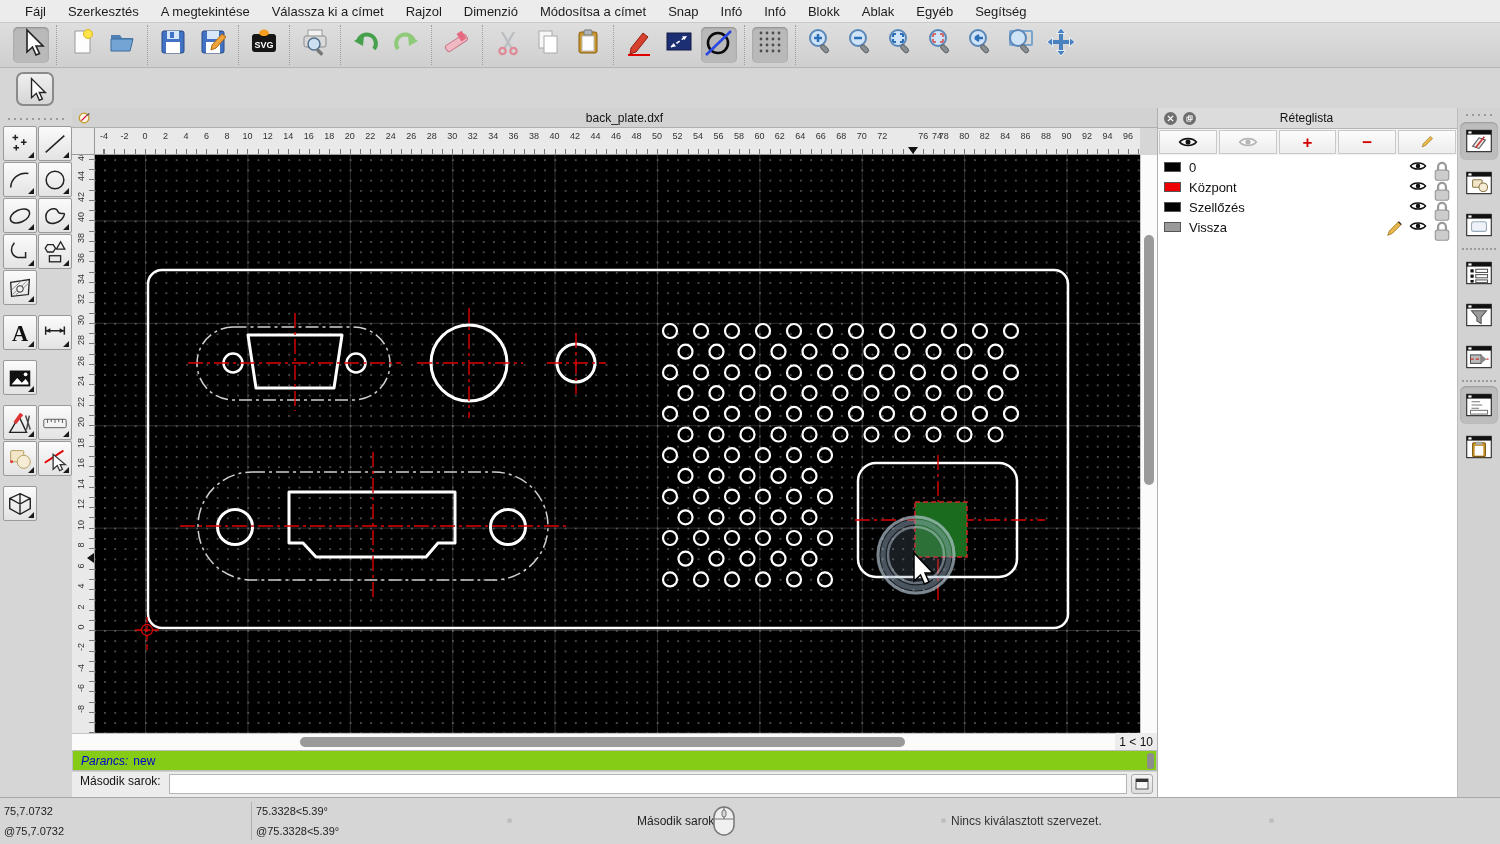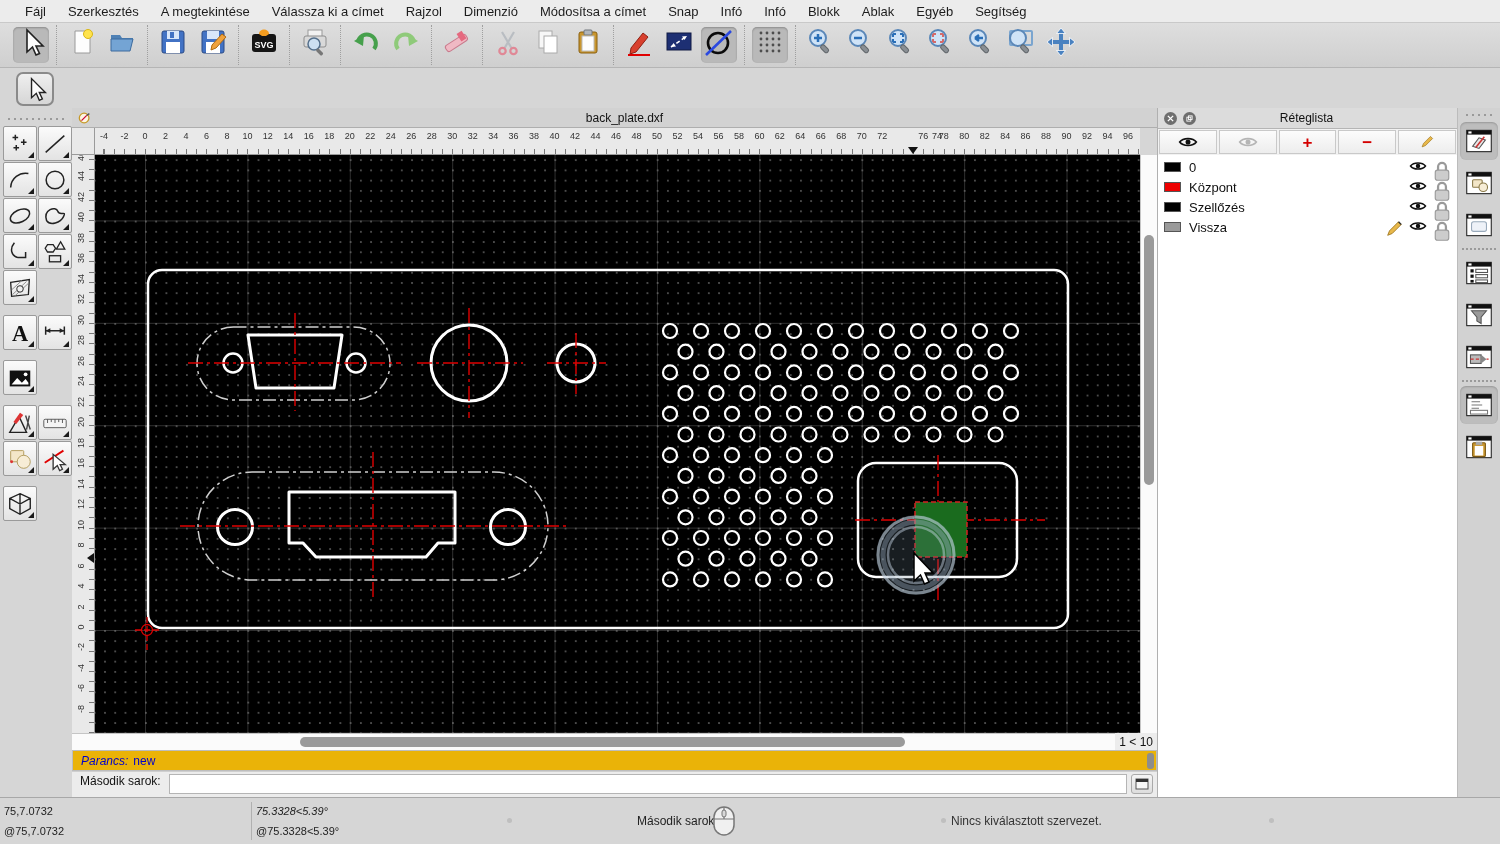--- a/index.html
+++ b/index.html
@@ -50,21 +50,21 @@
     background-size:102.4px 102.4px,102.4px 102.4px,10.24px 10.24px;
     background-position:50px 475px,50px 475px,50px 475px;}
   #canvas svg{position:absolute;left:0;top:0;}
   
   #vscroll{left:1140px;top:155px;width:17px;height:578px;background:#fbfbfb;border-left:1px solid #c5c5c5;}
   #vscroll .thumb{position:absolute;left:3px;width:10px;border-radius:5px;background:#9a9a9a;}
   #hscroll{left:72px;top:733px;width:1043px;height:17px;background:#fbfbfb;border-top:1px solid #c5c5c5;}
   #hscroll .thumb{position:absolute;top:3px;height:10px;border-radius:5px;background:#9a9a9a;}
   #zoomlabel{left:1115px;top:733px;width:42px;height:17px;background:#ececec;font-size:12px;color:#111;display:flex;align-items:center;justify-content:flex-end;padding-right:4px;}
   
-  #cmd-history{left:72px;top:750px;width:1085px;height:21px;background:#eab308;border:1px solid #bdbdbd;display:flex;align-items:center;padding-left:8px;font-size:12px;}
+  #cmd-history{left:72px;top:750px;width:1085px;height:21px;background:#84cc16;border:1px solid #bdbdbd;display:flex;align-items:center;padding-left:8px;font-size:12px;}
   #cmd-history .p{color:#0000cc;font-style:italic;margin-right:5px;}
   #cmd-history .v{color:#0000cc;}
   #cmd-history .sb{position:absolute;right:2px;top:2px;width:7px;height:16px;background:#8d8d8d;border-radius:3px;}
   #cmd-row{left:72px;top:771px;width:1085px;height:26px;background:#ececec;border-top:1px solid #cfcfcf;display:flex;align-items:flex-start;padding:2px 4px;}
   #cmd-label{font-size:12px;color:#111;background:#ececec;padding:0 4px;white-space:nowrap;}
   #cmd-input{flex:1;height:20px;background:#fff;border:1px solid #b5b5b5;margin:0 4px;}
   #cmd-btn{width:22px;height:20px;border:1px solid #aaa;background:linear-gradient(#f5f5f5,#ddd);display:flex;align-items:center;justify-content:center;border-radius:3px;}
   
   #panel{left:1157px;top:108px;width:300px;height:689px;background:#fff;border-left:1px solid #b0b0b0;}
   #panel-title{position:absolute;left:0;top:0;width:100%;height:21px;background:#dcdcdc;border-bottom:1px solid #b5b5b5;display:flex;align-items:center;}
@@ -914,21 +914,21 @@
             <rect x="11" y="14" width="8" height="9" fill="#fff"></rect>
           </svg>
         </div>
       </div>
     </div>
 
   <div id="statusbar" class="abs">
     <span class="cell" style="left:4px;top:7px;">75,7.0732</span>
     <span class="cell" style="left:4px;top:27px;">@75,7.0732</span>
     <span id="status-sep"></span>
-    <span class="cell" style="left:256px;top:7px;font-style:italic;">75.3328&lt;5.39°</span>
+    <span class="cell" style="left:256px;top:7px;">75.3328&lt;5.39°</span>
     <span class="cell" style="left:256px;top:27px;">@75.3328&lt;5.39°</span>
     <span class="status-dot" style="left:507px;top:20px;"></span>
     <span class="cell" style="left:637px;top:16px;font-size:12px;">Második sarok</span>
     <svg class="cell" style="left:712px;top:7px;" width="24" height="32" viewBox="0 0 24 32">
       <rect x="2" y="2" width="20" height="28" rx="10" fill="#f0f0f0" stroke="#777" stroke-width="1.5"></rect>
       <path d="M12 2 V14 M2 14 H22" stroke="#777" stroke-width="1.2"></path>
       <rect x="10" y="5" width="4" height="7" rx="2" fill="#d8d8d8" stroke="#777"></rect>
     </svg>
     <span class="status-dot" style="left:941px;top:20px;"></span>
     <span class="cell" style="left:951px;top:16px;font-size:12px;color:#333;">Nincs kiválasztott szervezet.</span>

